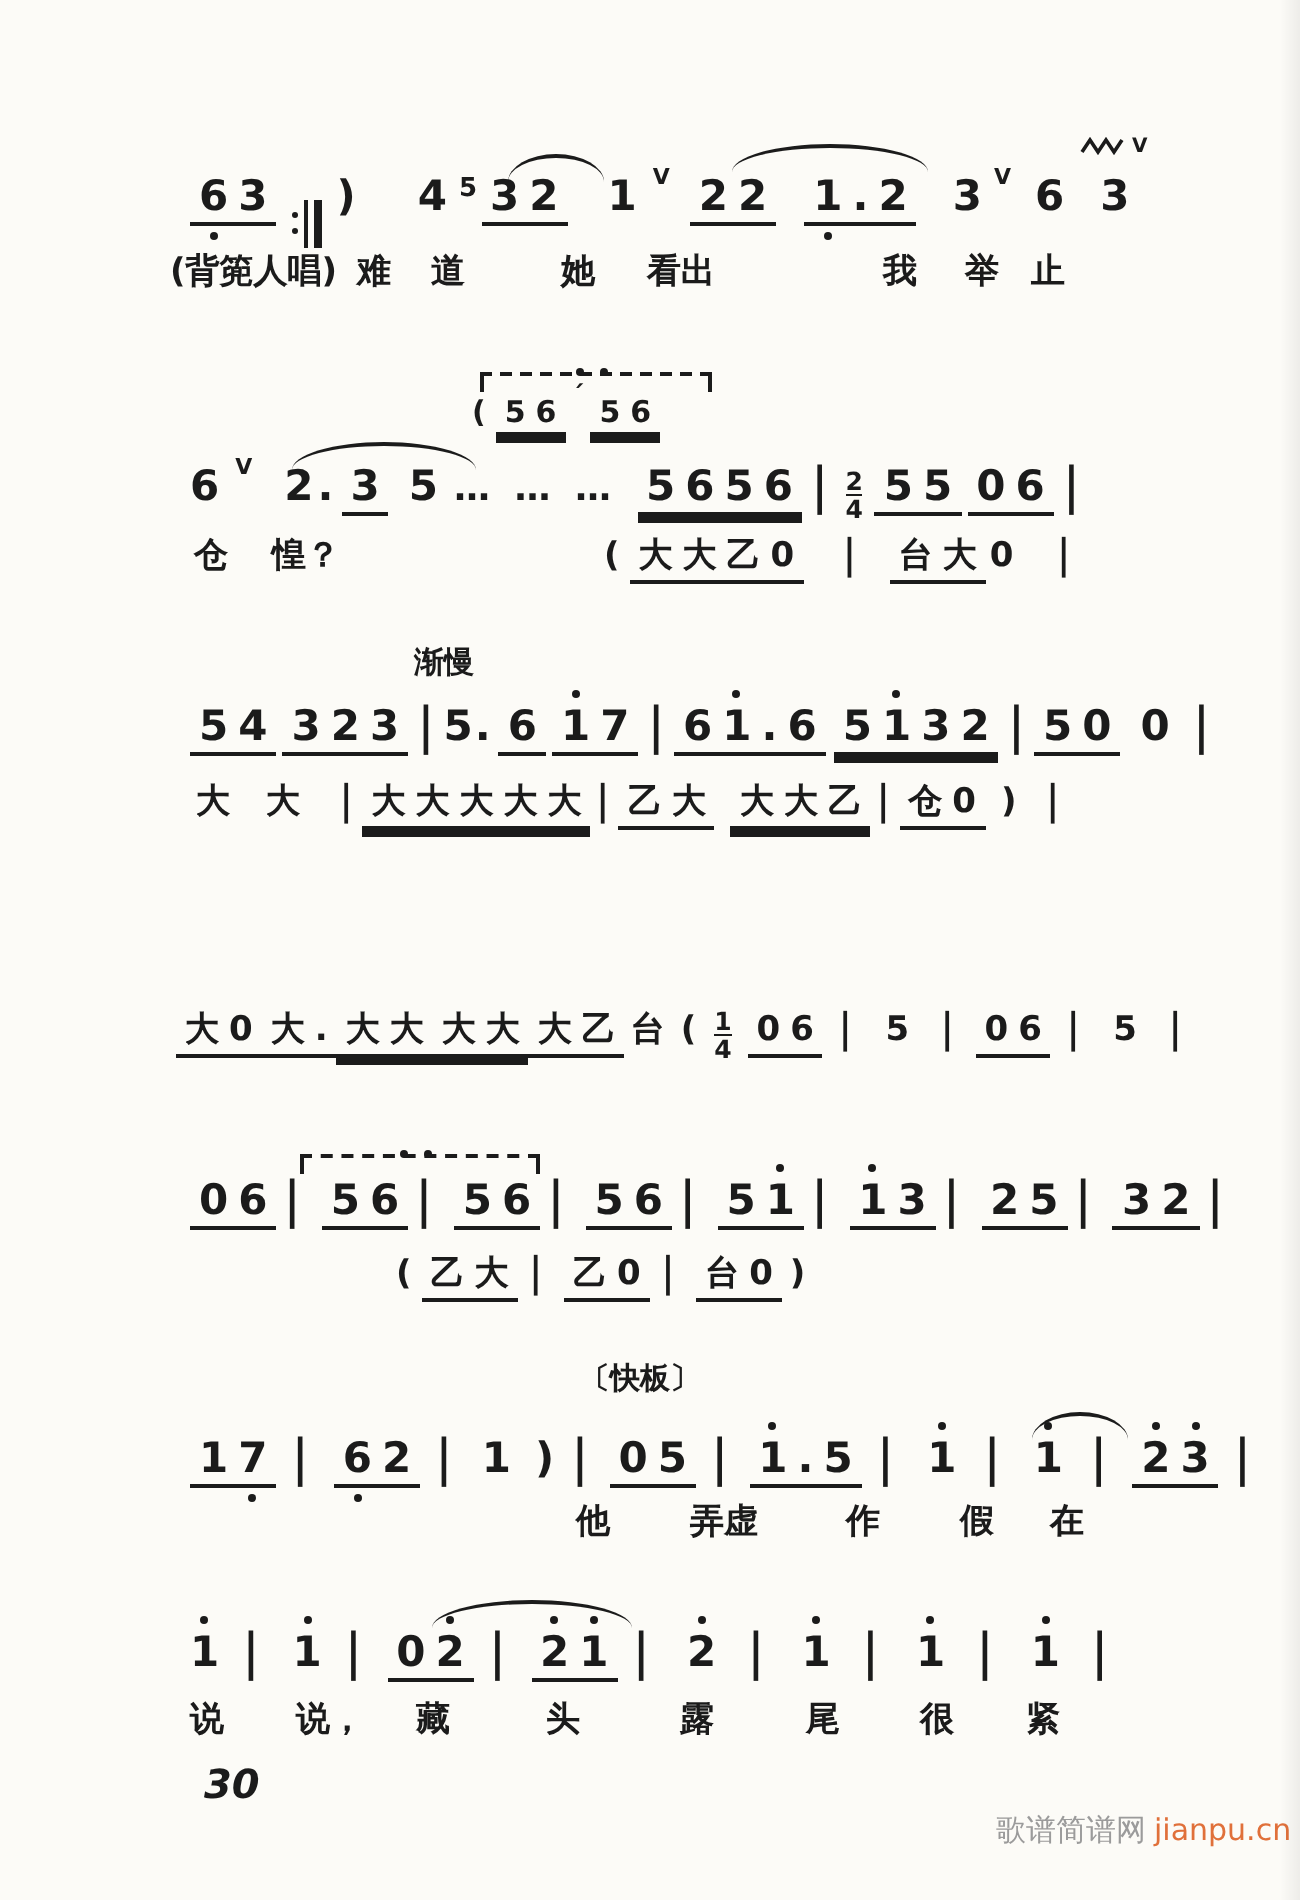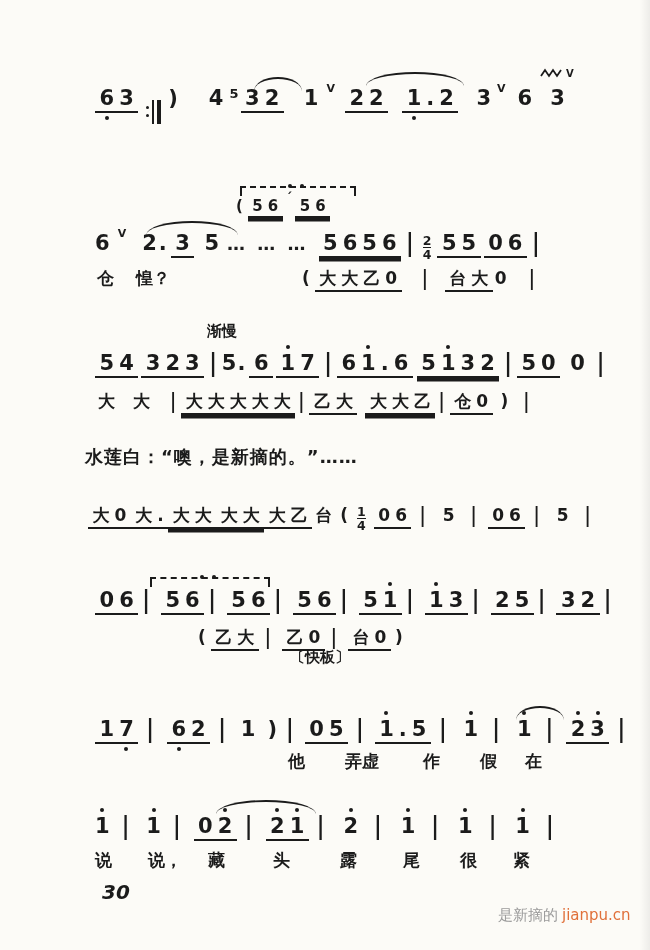--- a/index.html
+++ b/index.html
@@ -91,20 +91,30 @@
       <span class="nt" style="margin-left: 18px;">3</span>
     </div>
   <div class="slur" style="left:254px;top:77px;width:48px"></div>
   <div class="slur" style="left:366px;top:72px;width:98px"></div>
   <div class="mord" style="left:540px;top:68px">
     <svg width="24" height="10" viewBox="0 0 24 10">
       <polyline points="1,8 5,2 9,8 13,2 17,8 21,2" fill="none" stroke="#1b1b1b" stroke-width="1.8"></polyline>
     </svg>
     <span class="v">V</span>
   </div>
+  <div class="row lyr" style="left:85px;top:127px">
+      <span class="nt cj">(背篼人唱)</span>
+      <span class="nt cj" style="margin-left: 10px;">难</span>
+      <span class="nt cj" style="margin-left: 20px;">道</span>
+      <span class="nt cj" style="margin-left: 48px;">她</span>
+      <span class="nt cj" style="margin-left: 26px;">看出</span>
+      <span class="nt cj" style="margin-left: 84px;">我</span>
+      <span class="nt cj" style="margin-left: 24px;">举</span>
+      <span class="nt cj" style="margin-left: 16px;">止</span>
+    </div>
 
   <div class="dbr" style="left:240px;top:186px;width:112px">
     <i style="left:46px"></i>
       <i style="left:58px"></i>
   </div>
   <div class="row notes smrow" style="left:231px;top:197px">
       <span class="bar pn">(</span>
       <span class="grp u2">
         <span class="nt">5</span>
         <span class="nt">6</span>
@@ -231,21 +241,20 @@
       </span>
       <span class="bar" style="margin-left: 3px;">|</span>
       <span class="grp u1">
         <span class="nt cj">仓</span>
         <span class="nt">0</span>
       </span>
       <span class="bar pn" style="margin-left: 8px;">)</span>
       <span class="bar" style="margin-left: 10px;">|</span>
     </div>
 
-  <div class="dlg" style="left:85px;top:445px">水莲白：“噢，是新摘的。”……</div>
 
   <div class="row lyr" style="left:88px;top:505px">
       <span class="grp u1">
         <span class="nt cj">大</span>
         <span class="nt">0</span>
       </span>
       <span class="grp u1">
         <span class="nt cj">大</span>
         <span class="nt dt">.</span>
       </span>
@@ -341,21 +350,21 @@
         <span class="nt">0</span>
       </span>
       <span class="bar" style="margin-left: 6px;">|</span>
       <span class="grp u1" style="margin-left: 6px;">
         <span class="nt cj">台</span>
         <span class="nt">0</span>
       </span>
       <span class="bar pn" style="margin-left: 4px;">)</span>
     </div>
 
-  <div class="ann" style="left:290px;top:648px">〔快板〕</div>
+  <div class="ann" style="left:290px;top:680px">〔快板〕</div>
   <div class="slur" style="left:516px;top:706px;width:48px"></div>
   <div class="row notes" style="left:95px;top:717px">
       <span class="grp u1">
         <span class="nt">1</span>
         <span class="nt">7<i class="db"></i></span>
       </span>
       <span class="bar" style="margin-left: 8px;">|</span>
       <span class="grp u1" style="margin-left: 8px;">
         <span class="nt">6<i class="db"></i></span>
         <span class="nt">2</span>
@@ -424,15 +433,15 @@
       <span class="nt cj" style="margin-left: 26px;">藏</span>
       <span class="nt cj" style="margin-left: 48px;">头</span>
       <span class="nt cj" style="margin-left: 50px;">露</span>
       <span class="nt cj" style="margin-left: 46px;">尾</span>
       <span class="nt cj" style="margin-left: 40px;">很</span>
       <span class="nt cj" style="margin-left: 36px;">紧</span>
     </div>
 
   <div class="pgnum" style="left:102px;top:880px">30</div>
   <div class="wm" style="left:498px;top:906px">
-    <span class="site">是新摘的</span><span class="dom">jianpu.cn</span>
+    <span class="site">歌谱简谱网</span><span class="dom">jianpu.cn</span>
   </div>
 </div>
 
 </body></html>

